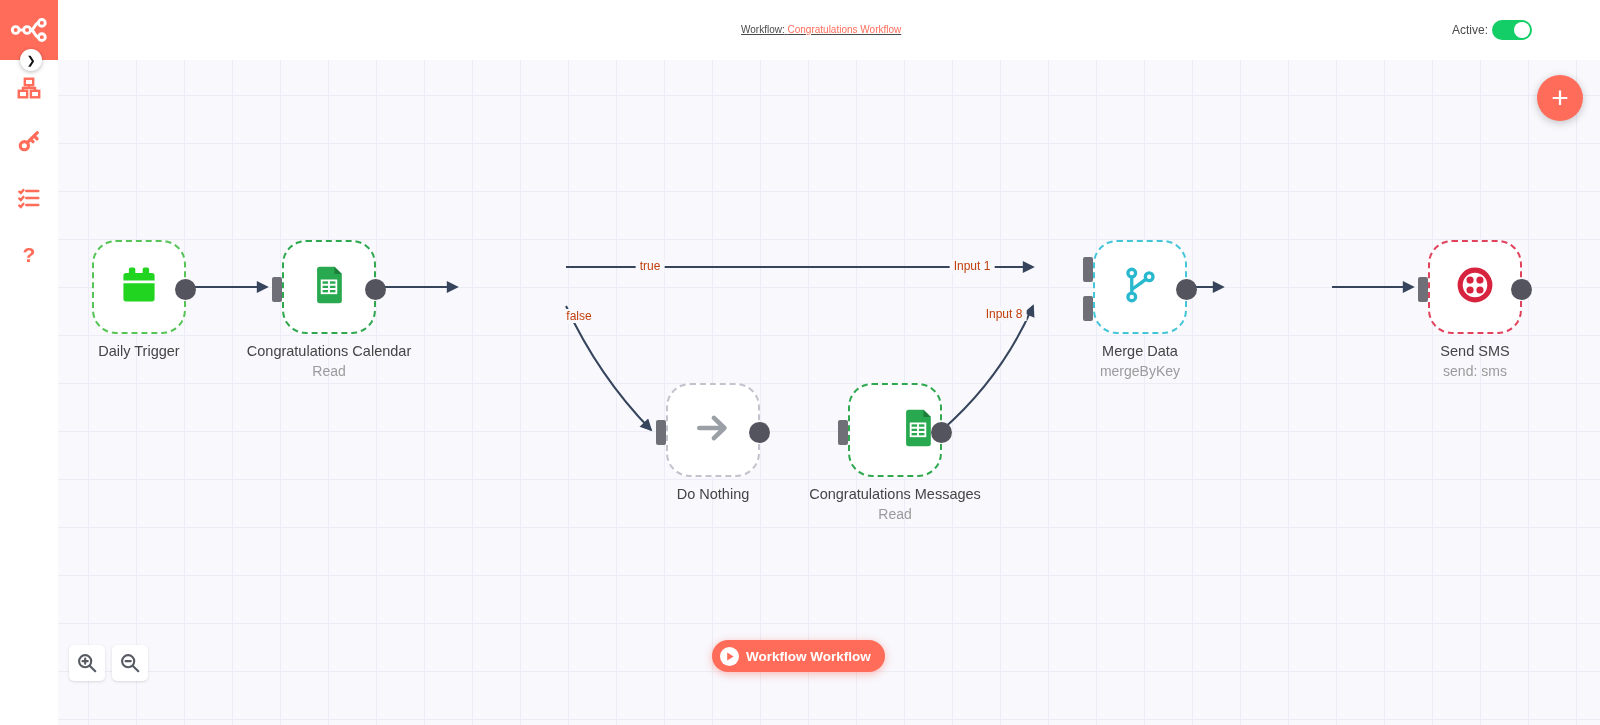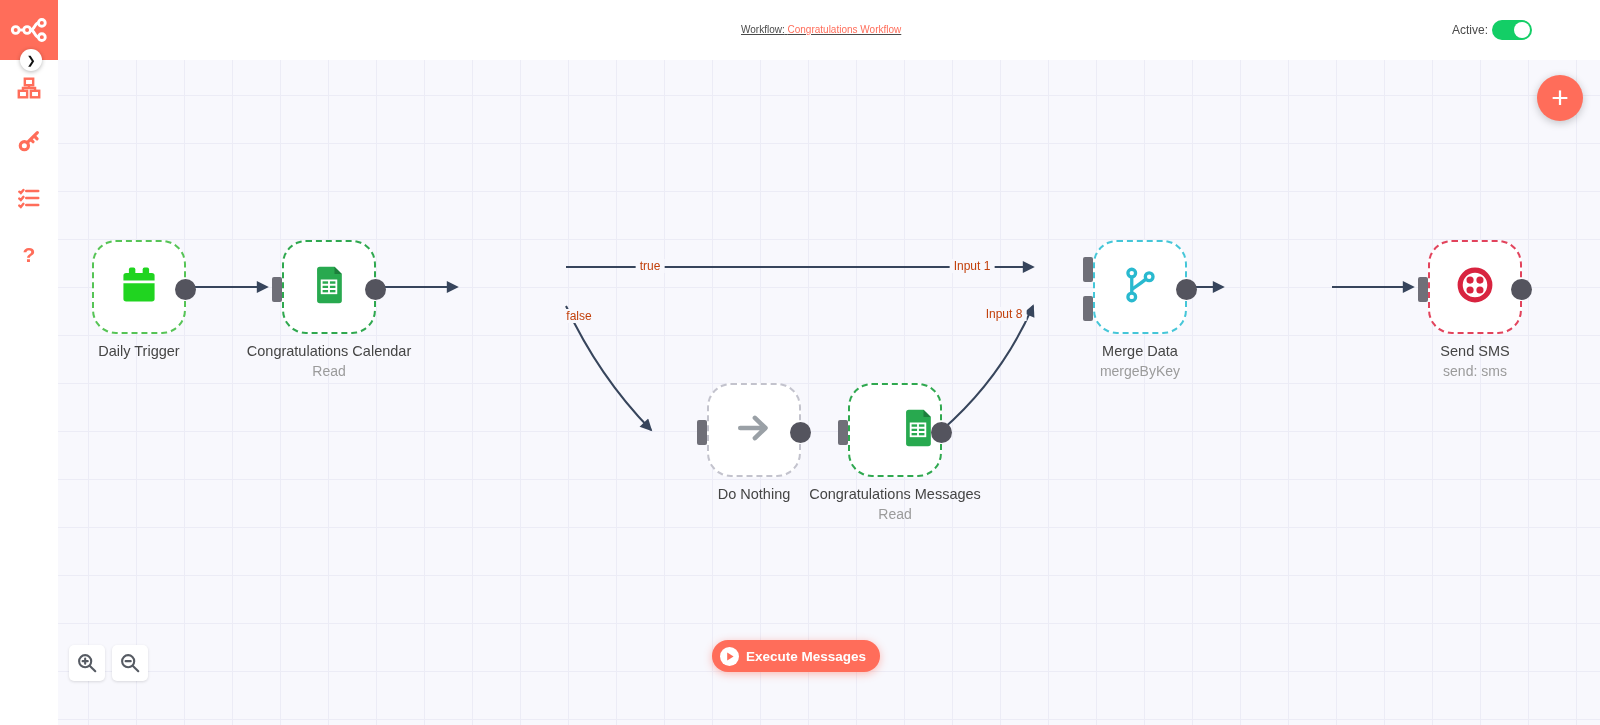--- a/index.html
+++ b/index.html
@@ -120,21 +120,21 @@
           <path d="M30,4 l8,8 h-8 z" fill="#1d7e3c"></path>
           <g stroke="#fff" stroke-width="2" fill="none">
             <rect x="16" y="19" width="16" height="14"></rect>
             <path d="M16,23.7 h16 M16,28.4 h16 M24,19 v14"></path>
           </g>
         </svg></span>
       <span class="in-port" style="top: 34.5px;"></span>
       <span class="out-port" style="top: 36.5px;"></span>
       <div class="node-label">Congratulations Calendar<div class="node-sub">Read</div></div>
     </div>
-    <div class="node" style="left: 666px; top: 383px; border-color: rgb(195, 195, 205); margin-left: 41px;">
+    <div class="node" style="left: 666px; top: 383px; border-color: rgb(195, 195, 205);">
       <span><svg viewBox="0 0 48 48" width="44" height="44">
           <path d="M9,24 H35 M25,13 L36.5,24 L25,35" stroke="#9aa0a6" stroke-width="5" fill="none" stroke-linecap="round" stroke-linejoin="round"></path>
         </svg></span>
       <span class="in-port" style="top: 34.5px;"></span>
       <span class="out-port" style="top: 36.5px;"></span>
       <div class="node-label">Do Nothing</div>
     </div>
     <div class="node" style="left: 848px; top: 383px; border-color: rgb(47, 168, 79); justify-content: flex-end;">
       <span><svg viewBox="0 0 48 48" width="44" height="44">
           <path d="M11,7 a3,3 0 0 1 3,-3 h16 l8,8 v29 a3,3 0 0 1 -3,3 h-21 a3,3 0 0 1 -3,-3 z" fill="#28a94f"></path>
@@ -246,21 +246,21 @@
 
 <button id="add-btn">
   <span>+</span>
 </button>
 
 <button id="execute-btn">
   <svg width="19" height="19" viewBox="0 0 19 19">
     <circle cx="9.5" cy="9.5" r="9.5" fill="#fff"></circle>
     <path d="M7.2,5.6 L13.6,9.5 L7.2,13.4 Z" fill="#ff6d5a"></path>
   </svg>
-  <span>Execute Messages</span>
+  <span>Workflow Workflow</span>
 </button>
 
 <button class="zoom-btn" id="zoom-in">
   <svg width="22" height="22" viewBox="0 0 24 24">
     <g stroke="#565b63" stroke-width="2.3" fill="none" stroke-linecap="round">
       <circle cx="10" cy="10" r="6.6"></circle>
         <path d="M15.2,15.2 L21,21"></path>
       <path d="M10,7.2 v5.6 M7.2,10 h5.6"></path>
     </g>
   </svg>

